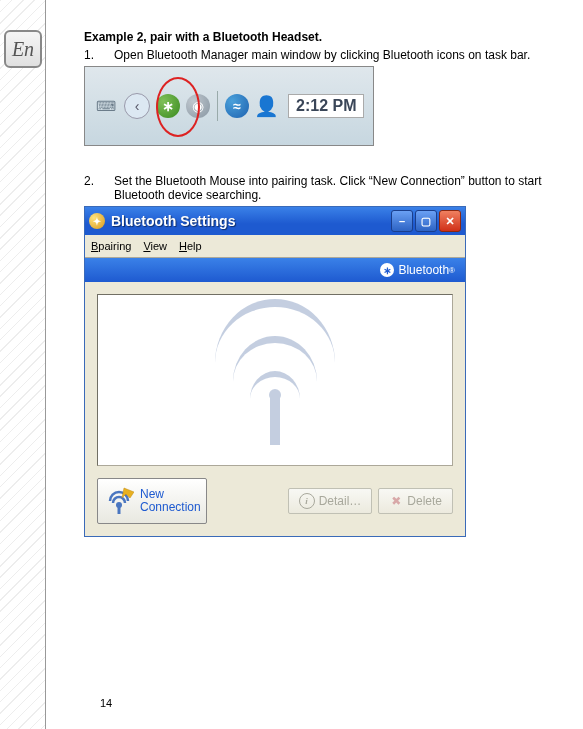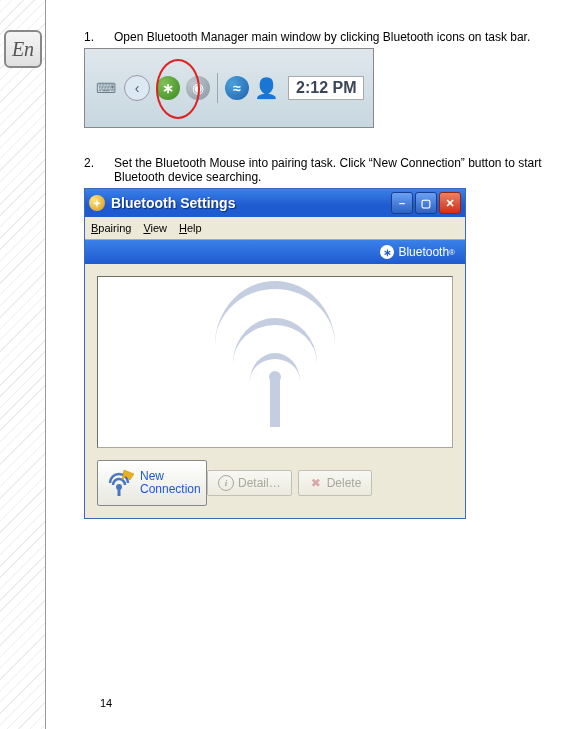--- a/index.html
+++ b/index.html
@@ -217,20 +217,21 @@
     transform:translateX(-50%);
   }
   .wifi-arc.a1 { width:120px; height:120px; border-top-width:8px;}
   .wifi-arc.a2 { width:84px; height:84px; border-top-width:7px;}
   .wifi-arc.a3 { width:50px; height:50px; border-top-width:6px;}
   .wifi-stem { position:absolute; left:50%; bottom:0; width:10px; height:50px; background:#6d87b4; transform:translateX(-50%); }
   .wifi-dot  { position:absolute; left:50%; bottom:44px; width:12px; height:12px; background:#6d87b4; border-radius:50%; transform:translateX(-50%); }
 
   .bt-btnrow {
     display:flex;
+    justify-content: space-between;
     margin-top: 12px;
   }
   .bt-bigbtn {
     width: 110px;
     height: 46px;
     border:1px solid #888;
     background: linear-gradient(#ffffff,#e8e8e0);
     display:flex;
     align-items:center;
     padding:4px 6px;
@@ -279,20 +280,21 @@
 </head>
 <body>
 
 <div class="sidebar">
   <div class="sidebar-hatch"></div>
   <div class="sidebar-line"></div>
   <div class="sidebar-badge">En</div>
 </div>
 
 <div class="content">
+  <div class="heading">Example 2, pair with a Bluetooth Headset.</div>
 
   <div class="step-row">
     <div class="step-num">1.</div>
     <div class="step-text">Open Bluetooth Manager main window by clicking Bluetooth icons on task bar.</div>
   </div>
 
   <div class="taskbar-fig">
     <span class="tb-icon" style="background:none;color:#6b7c8a;">⌨</span>
     <span class="tb-icon" style="background:#dce8f2;border:1px solid #99a;color:#556;">‹</span>
     <span class="tb-icon" style="background:radial-gradient(circle at 30% 30%,#7fc058,#3a8a20);color:#fff;font-weight:bold;">∗</span>

